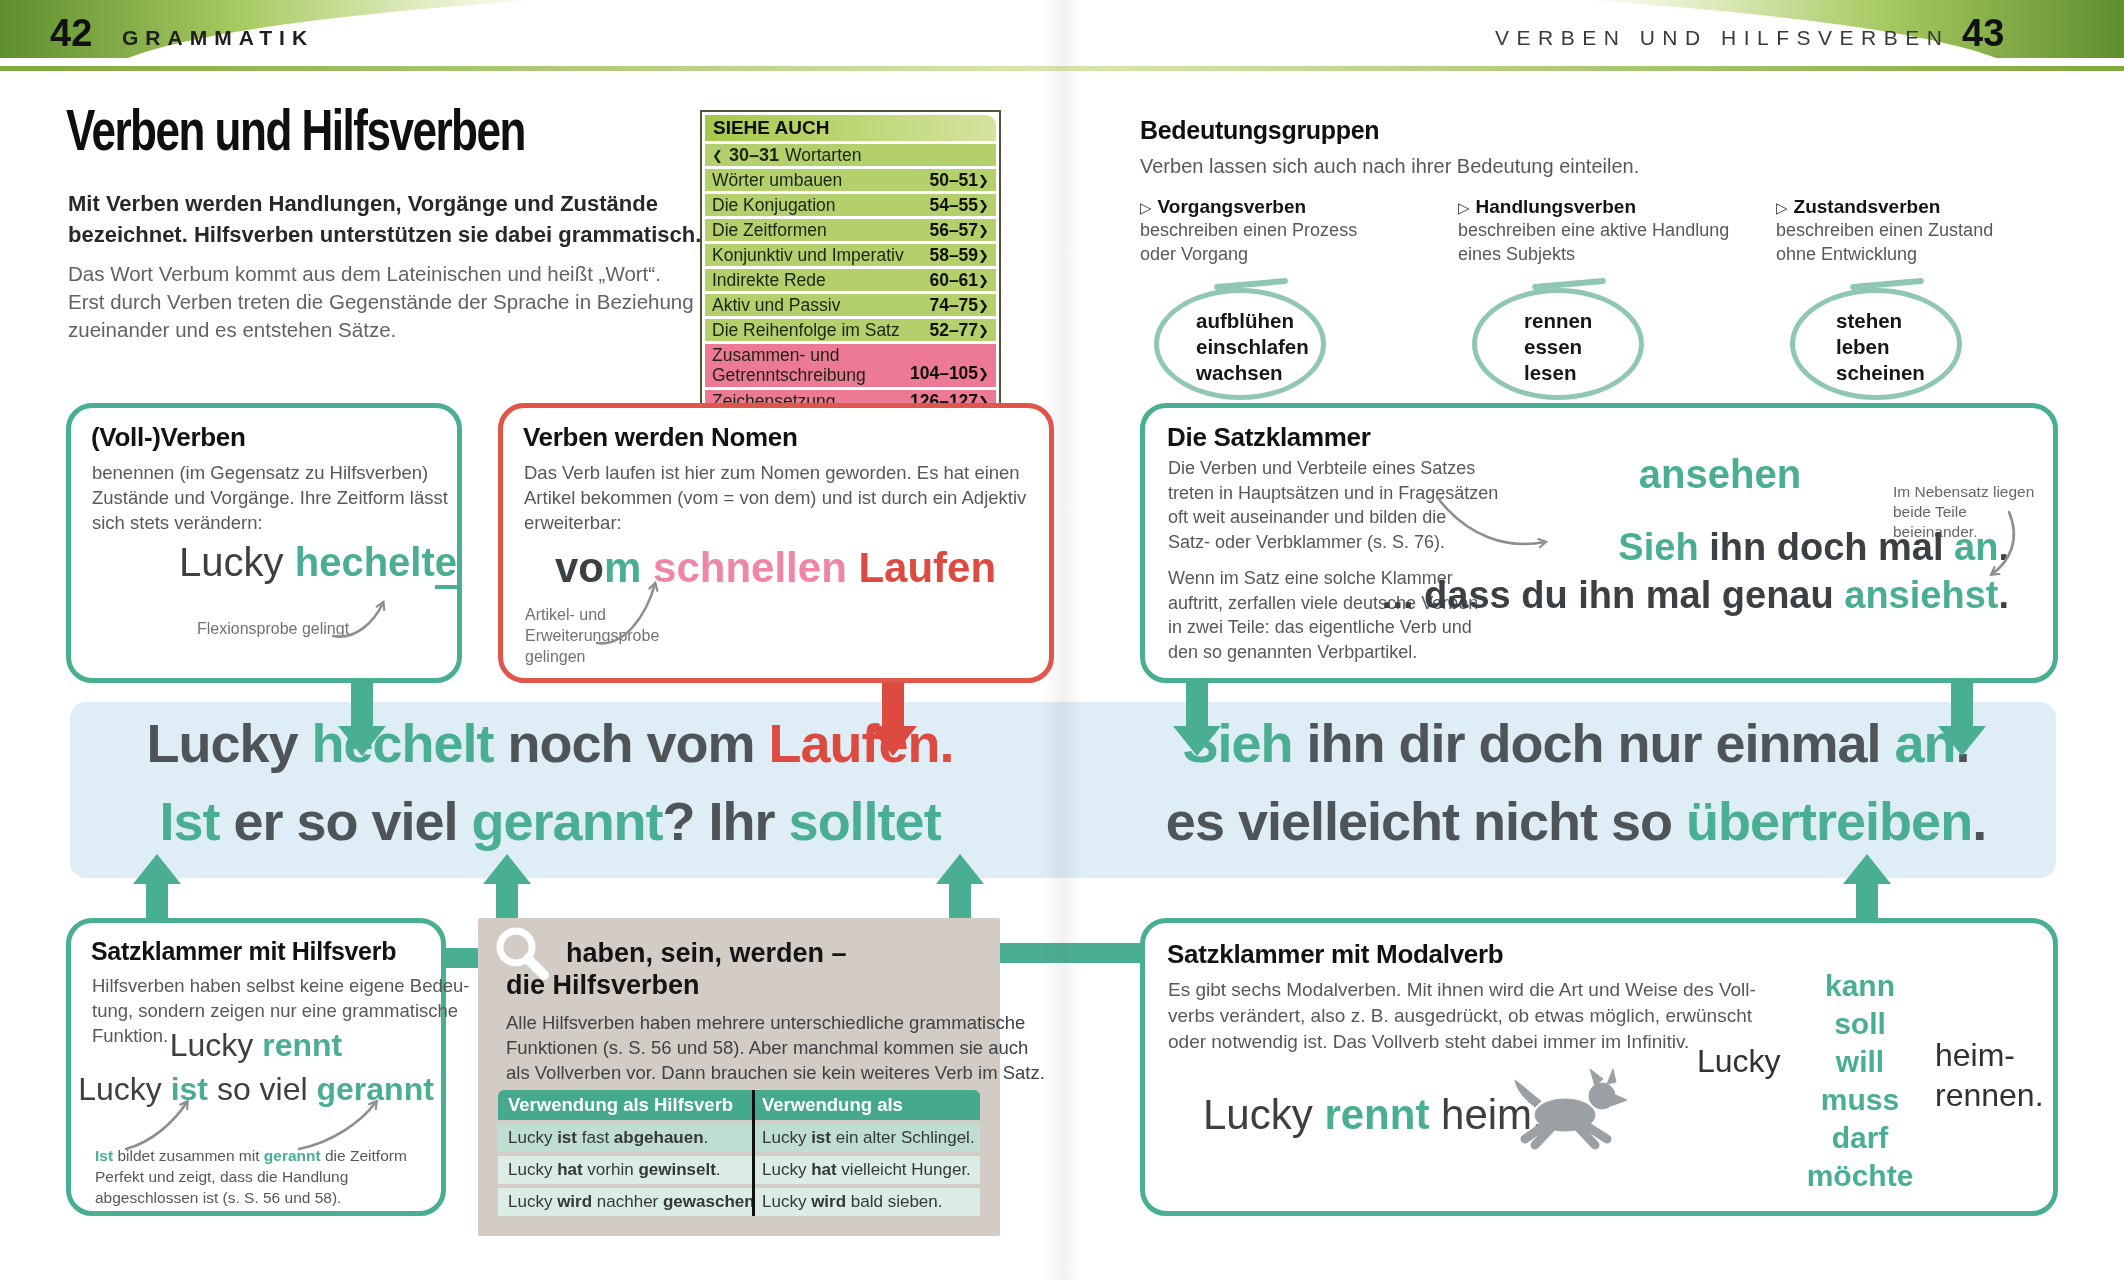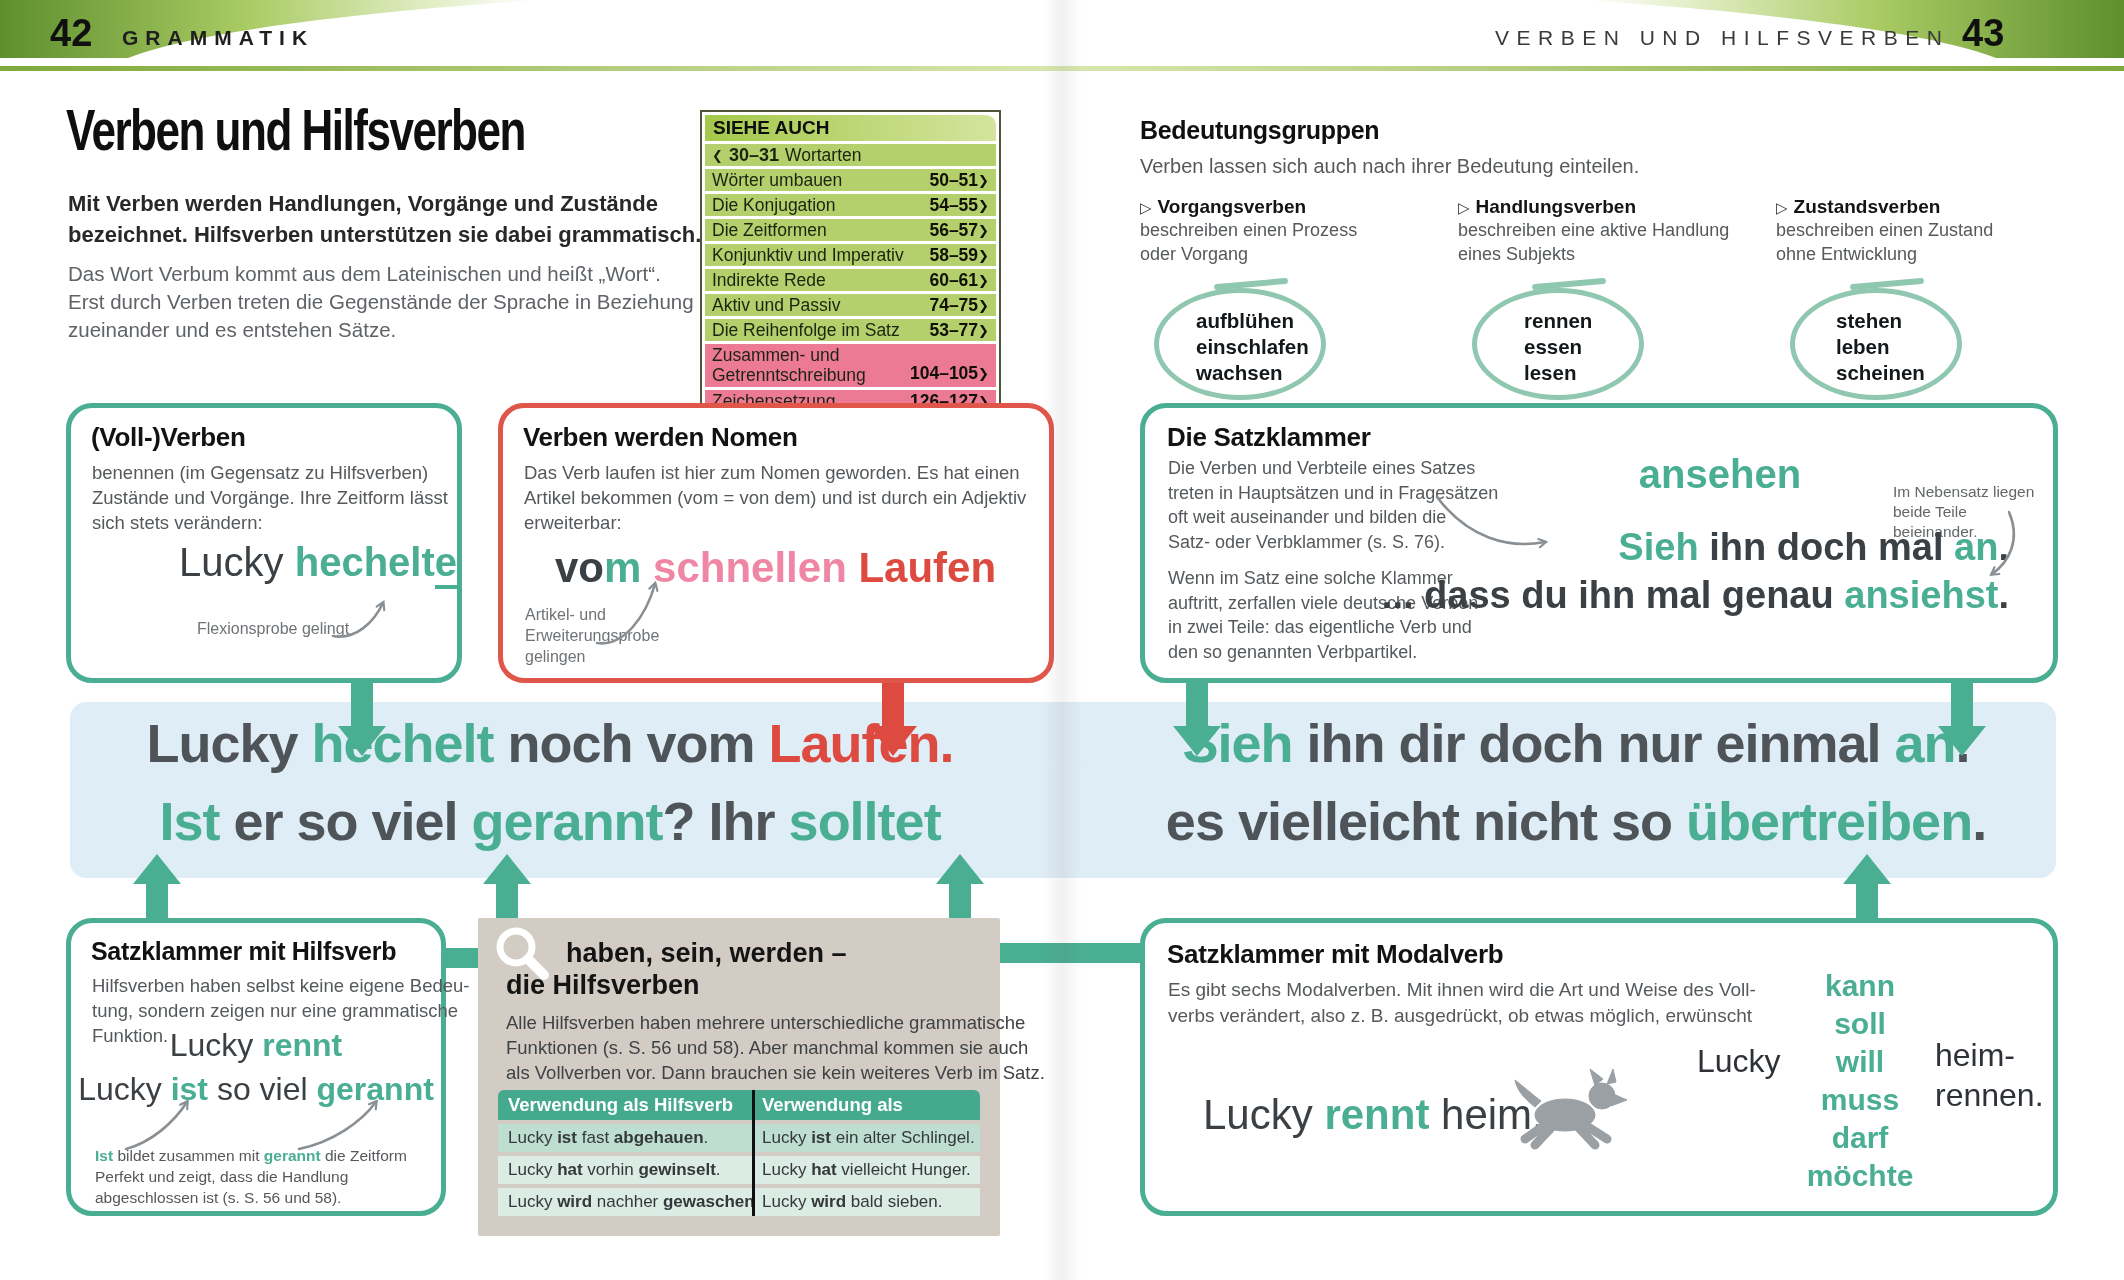--- a/index.html
+++ b/index.html
@@ -183,21 +183,21 @@
     <div class="sa-row">
       <span class="sa-label">Aktiv und Passiv</span>
       <span class="sa-pages">
           <b>74–75</b>
           <span class="sa-chev">❯</span>
         </span>
     </div>
     <div class="sa-row">
       <span class="sa-label">Die Reihenfolge im Satz</span>
       <span class="sa-pages">
-          <b>53–77</b>
+          <b>52–77</b>
           <span class="sa-chev">❯</span>
         </span>
     </div>
     <div class="sa-row pink tall">
       <span class="sa-label">Zusammen- und Getrenntschreibung</span>
       <span class="sa-pages" style="padding-top:18px">
           <b>104–105</b>
           <span class="sa-chev">❯</span>
         </span>
     </div>
@@ -385,20 +385,21 @@
         <div class="vt-c2 bg-l"><span>Lucky </span><span class="c-bold">wird</span><span> bald sieben.</span></div>
       </div>
     </div>
   </div>
 
   <div class="panel" style="left:1140px;top:918px;width:918px;height:298px">
     <div class="panel-title" style="left:22px;top:16px">Satzklammer mit Modalverb</div>
     <div class="abs" style="left:23px;top:54px">
       <div class="p-line" style="font-size:19px;line-height:26px">Es gibt sechs Modalverben. Mit ihnen wird die Art und Weise des Voll-</div>
       <div class="p-line" style="font-size:19px;line-height:26px">verbs verändert, also z. B. ausgedrückt, ob etwas möglich, erwünscht</div>
+      <div class="p-line" style="font-size:19px;line-height:26px">oder notwendig ist. Das Vollverb steht dabei immer im Infinitiv.</div>
     </div>
     <div class="example" style="left:58px;top:168px;font-size:42px"><span class="c-dark">Lucky </span><span class="c-teal c-bold">rennt</span><span class="c-dark"> heim.</span></div>
     <svg class="abs" style="left:360px;top:142px" width="130" height="95" viewBox="0 0 130 95">
       <g fill="#9AA0A4" stroke="#9AA0A4">
         <path d="M30,42 C20,34 12,26 10,15 C18,21 28,30 36,36 Z"></path>
         <ellipse cx="60" cy="50" rx="30" ry="16"></ellipse>
         <circle cx="97" cy="31" r="13"></circle>
         <path d="M90,21 L85,4 L98,14 Z"></path>
         <path d="M102,19 L108,4 L111,17 Z"></path>
         <path d="M106,28 L122,35 L106,41 Z"></path>

